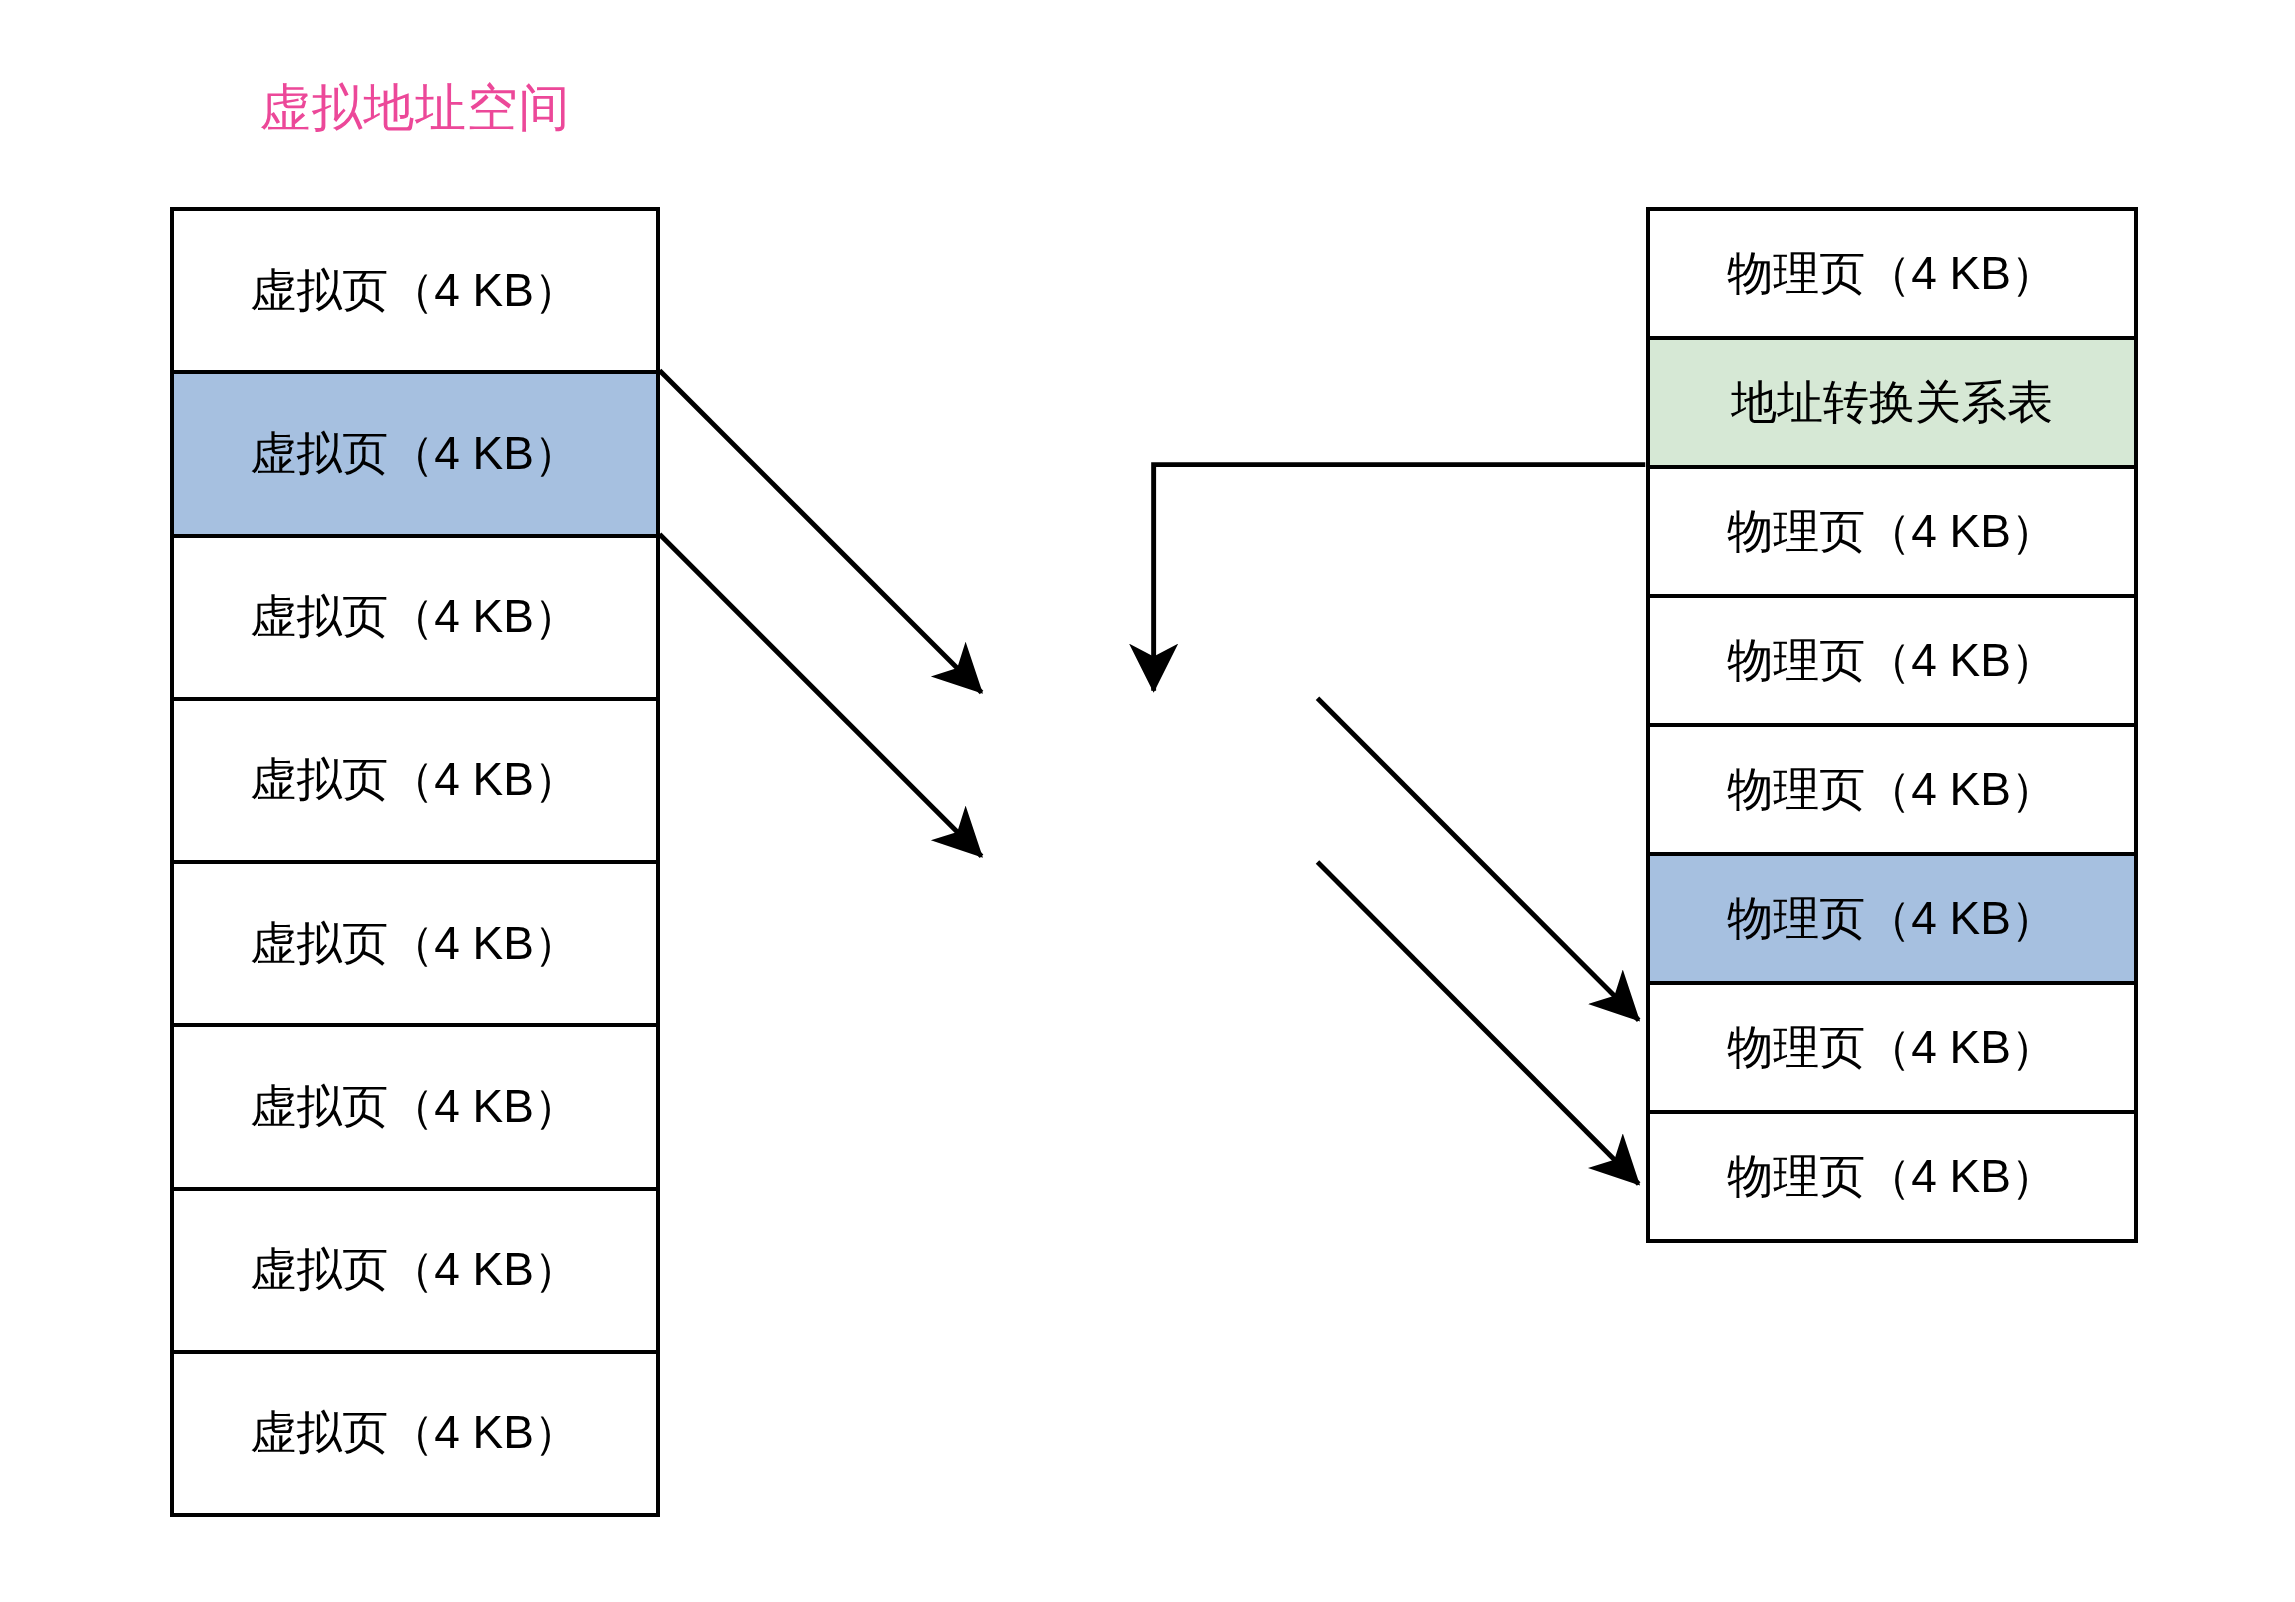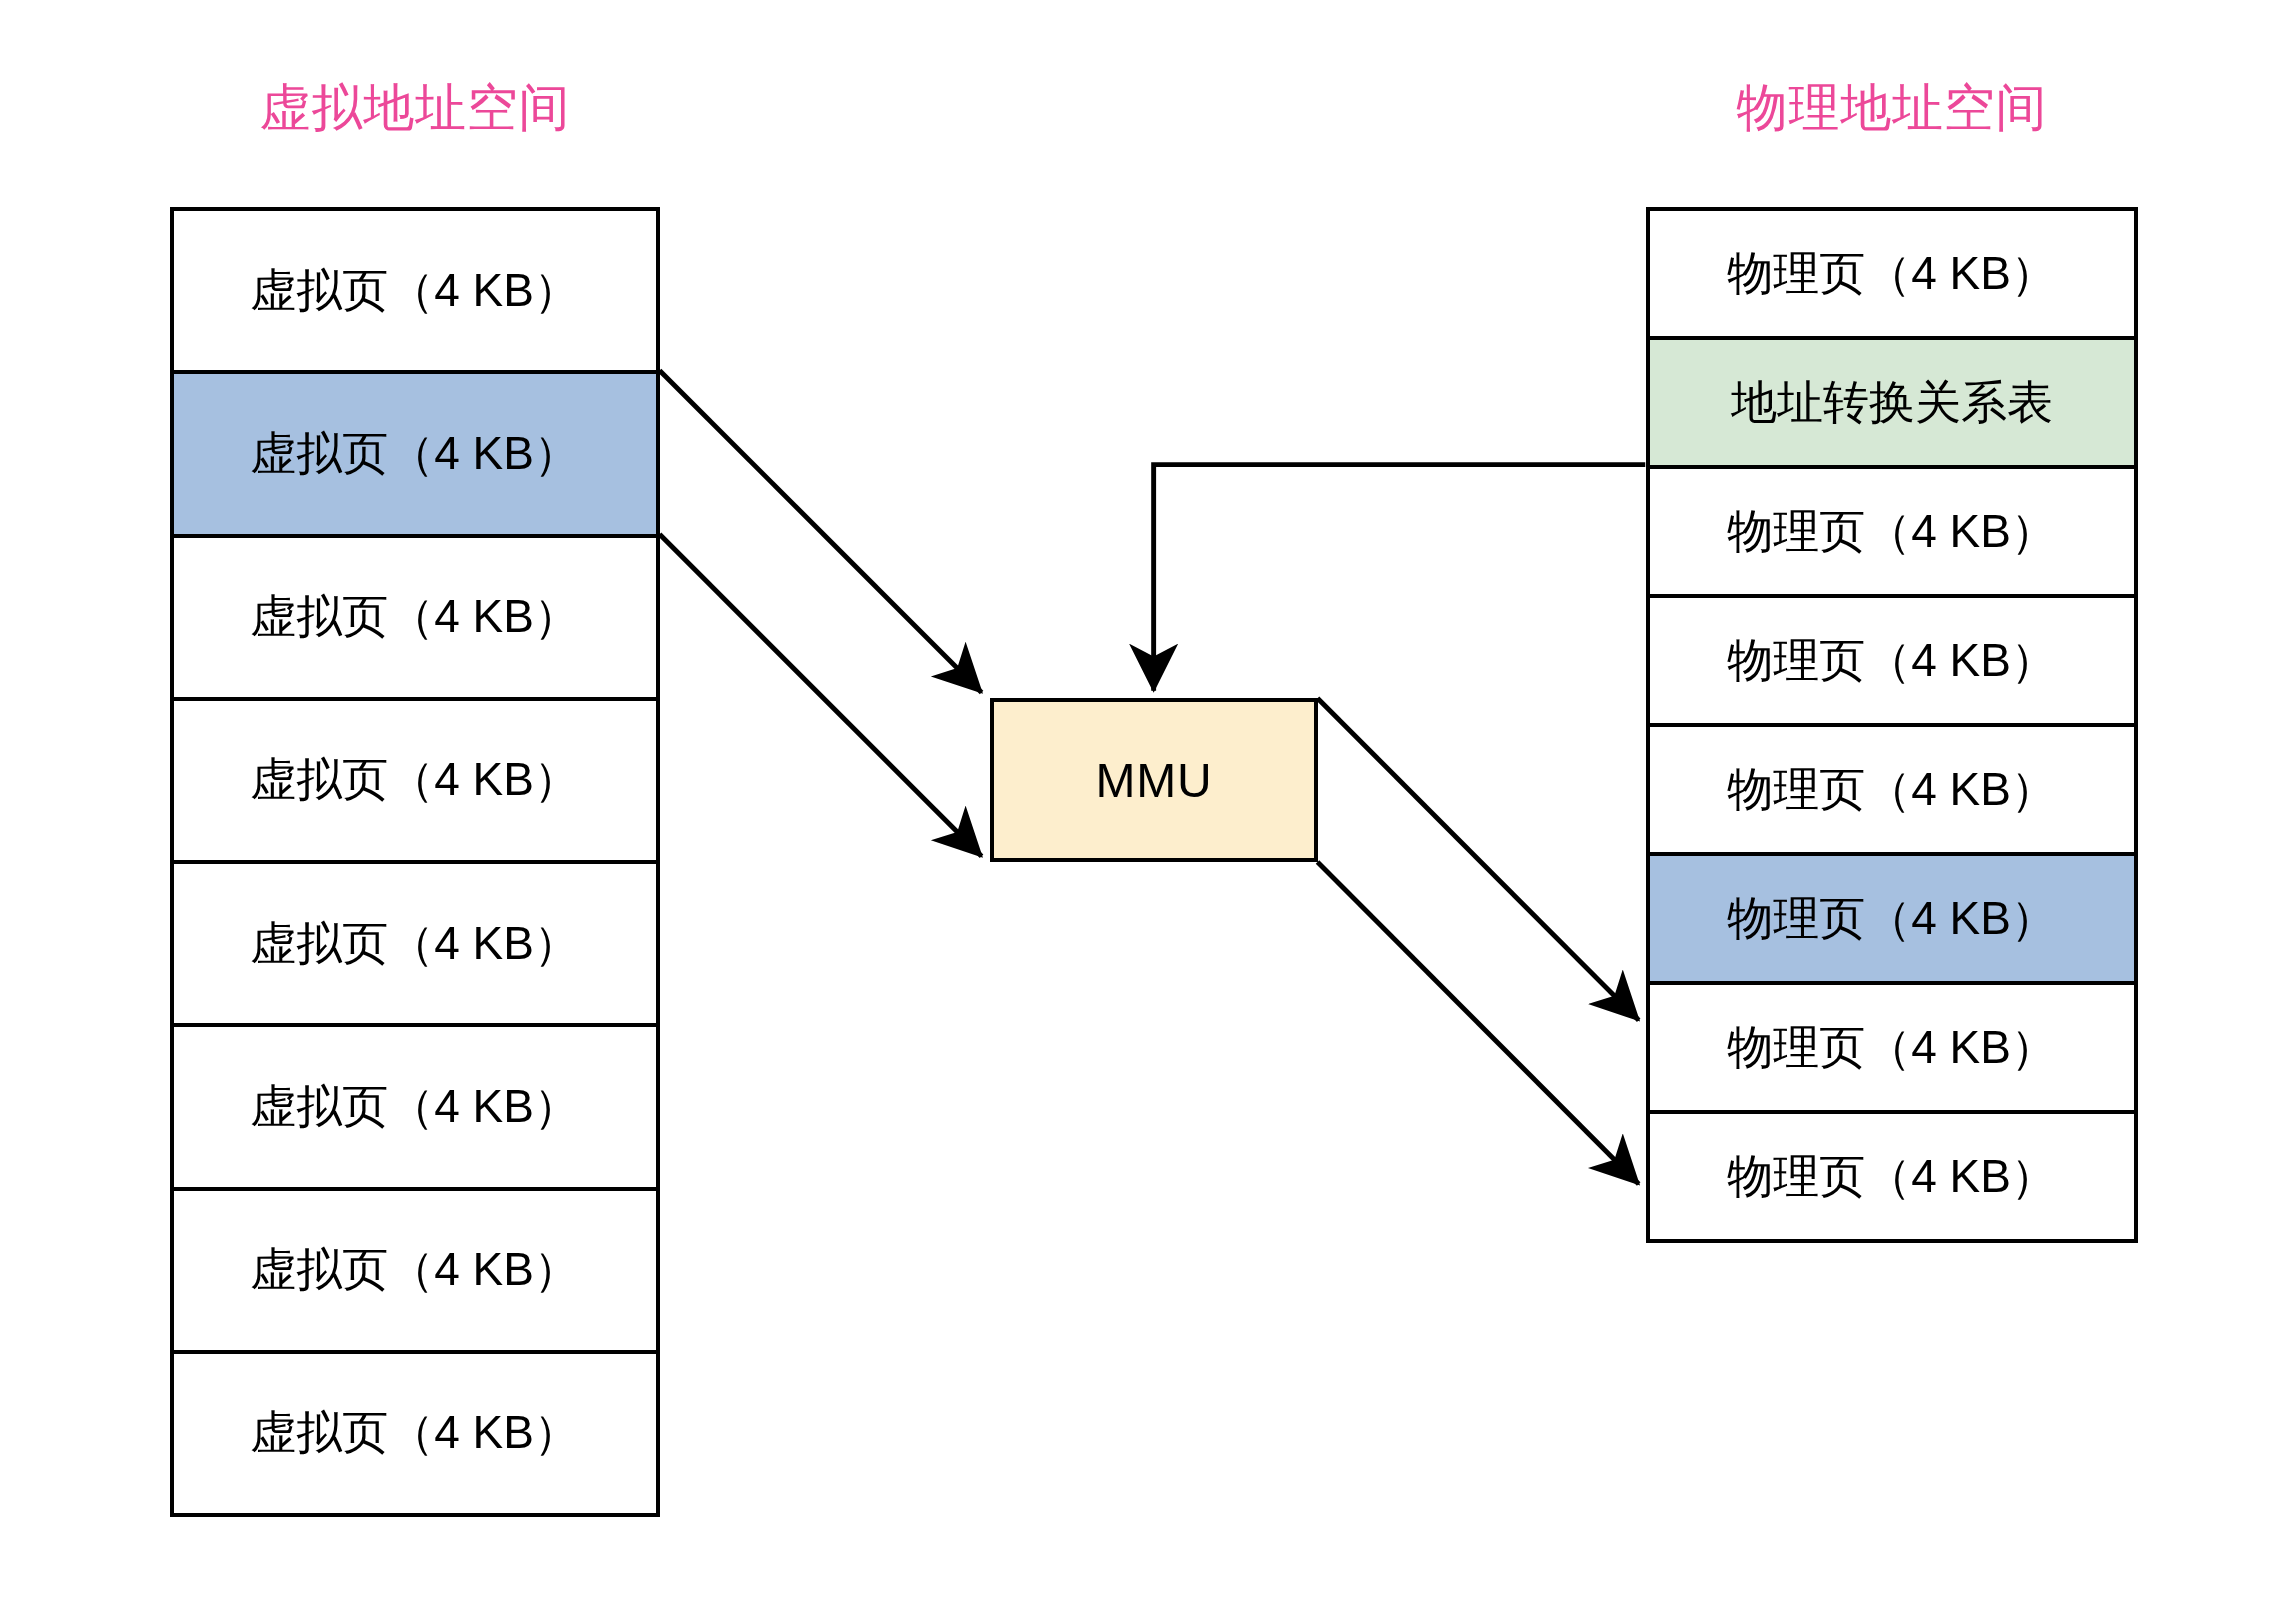--- a/index.html
+++ b/index.html
@@ -87,21 +87,20 @@
     pointer-events: none;
   }
 </style>
 </head>
 <body>
 
 <div id="canvas">
 
   <div class="col-title" id="title-virtual">虚拟地址空间</div>
 
-  <div class="col-title" id="title-physical">物理地址空间</div>
 
   <div class="column" id="virtual-column">
     <div class="cell">虚拟页（4 KB）</div>
     <div class="cell blue">虚拟页（4 KB）</div>
     <div class="cell">虚拟页（4 KB）</div>
     <div class="cell">虚拟页（4 KB）</div>
     <div class="cell">虚拟页（4 KB）</div>
     <div class="cell">虚拟页（4 KB）</div>
     <div class="cell">虚拟页（4 KB）</div>
     <div class="cell">虚拟页（4 KB）</div>
@@ -111,21 +110,20 @@
     <div class="cell">物理页（4 KB）</div>
     <div class="cell green">地址转换关系表</div>
     <div class="cell">物理页（4 KB）</div>
     <div class="cell">物理页（4 KB）</div>
     <div class="cell">物理页（4 KB）</div>
     <div class="cell blue">物理页（4 KB）</div>
     <div class="cell">物理页（4 KB）</div>
     <div class="cell">物理页（4 KB）</div>
   </div>
 
-  <div id="mmu-box">MMU</div>
 
   <svg id="connectors" viewBox="0 0 2801 1955">
     <defs>
       <marker id="arrowhead" markerWidth="11" markerHeight="11" refX="9.6" refY="5" orient="auto" markerUnits="strokeWidth">
         <path d="M0,0 L10,5 L0,10 L2.6,5 z" fill="#000000"></path>
       </marker>
     </defs>
 
     <line x1="805" y1="452" x2="1198" y2="845" stroke="#000000" stroke-width="6" marker-end="url(#arrowhead)"></line>
 

